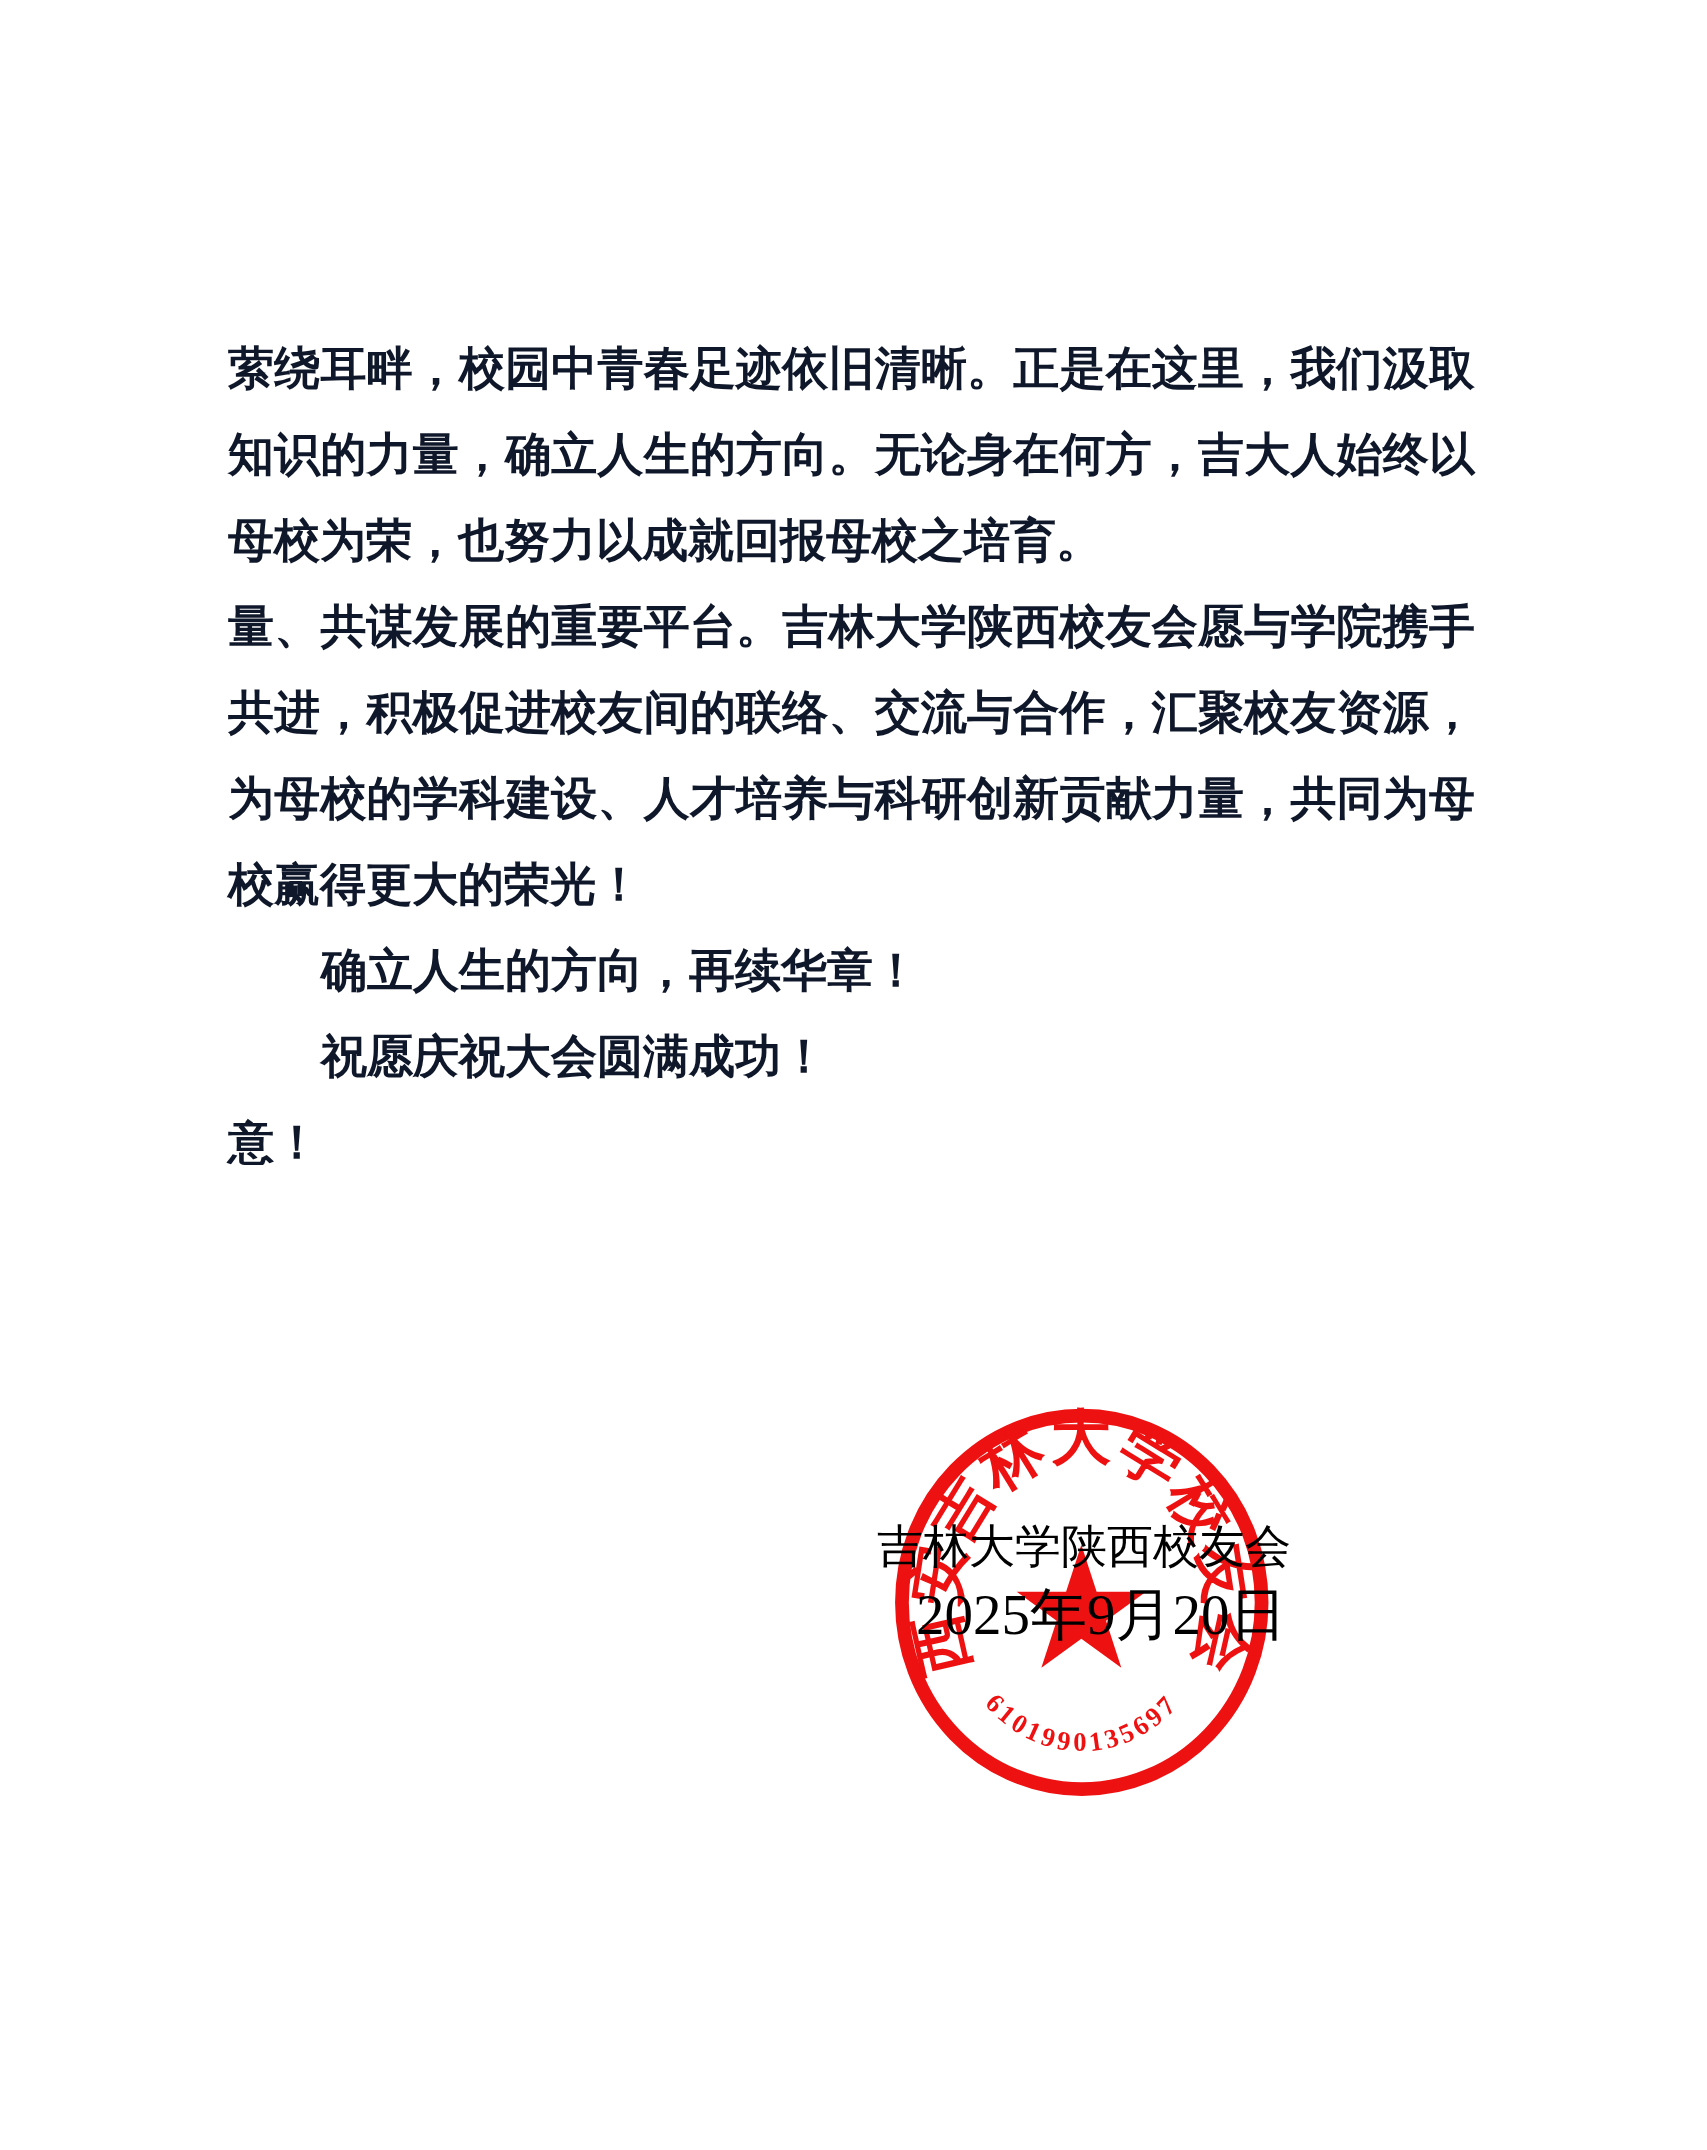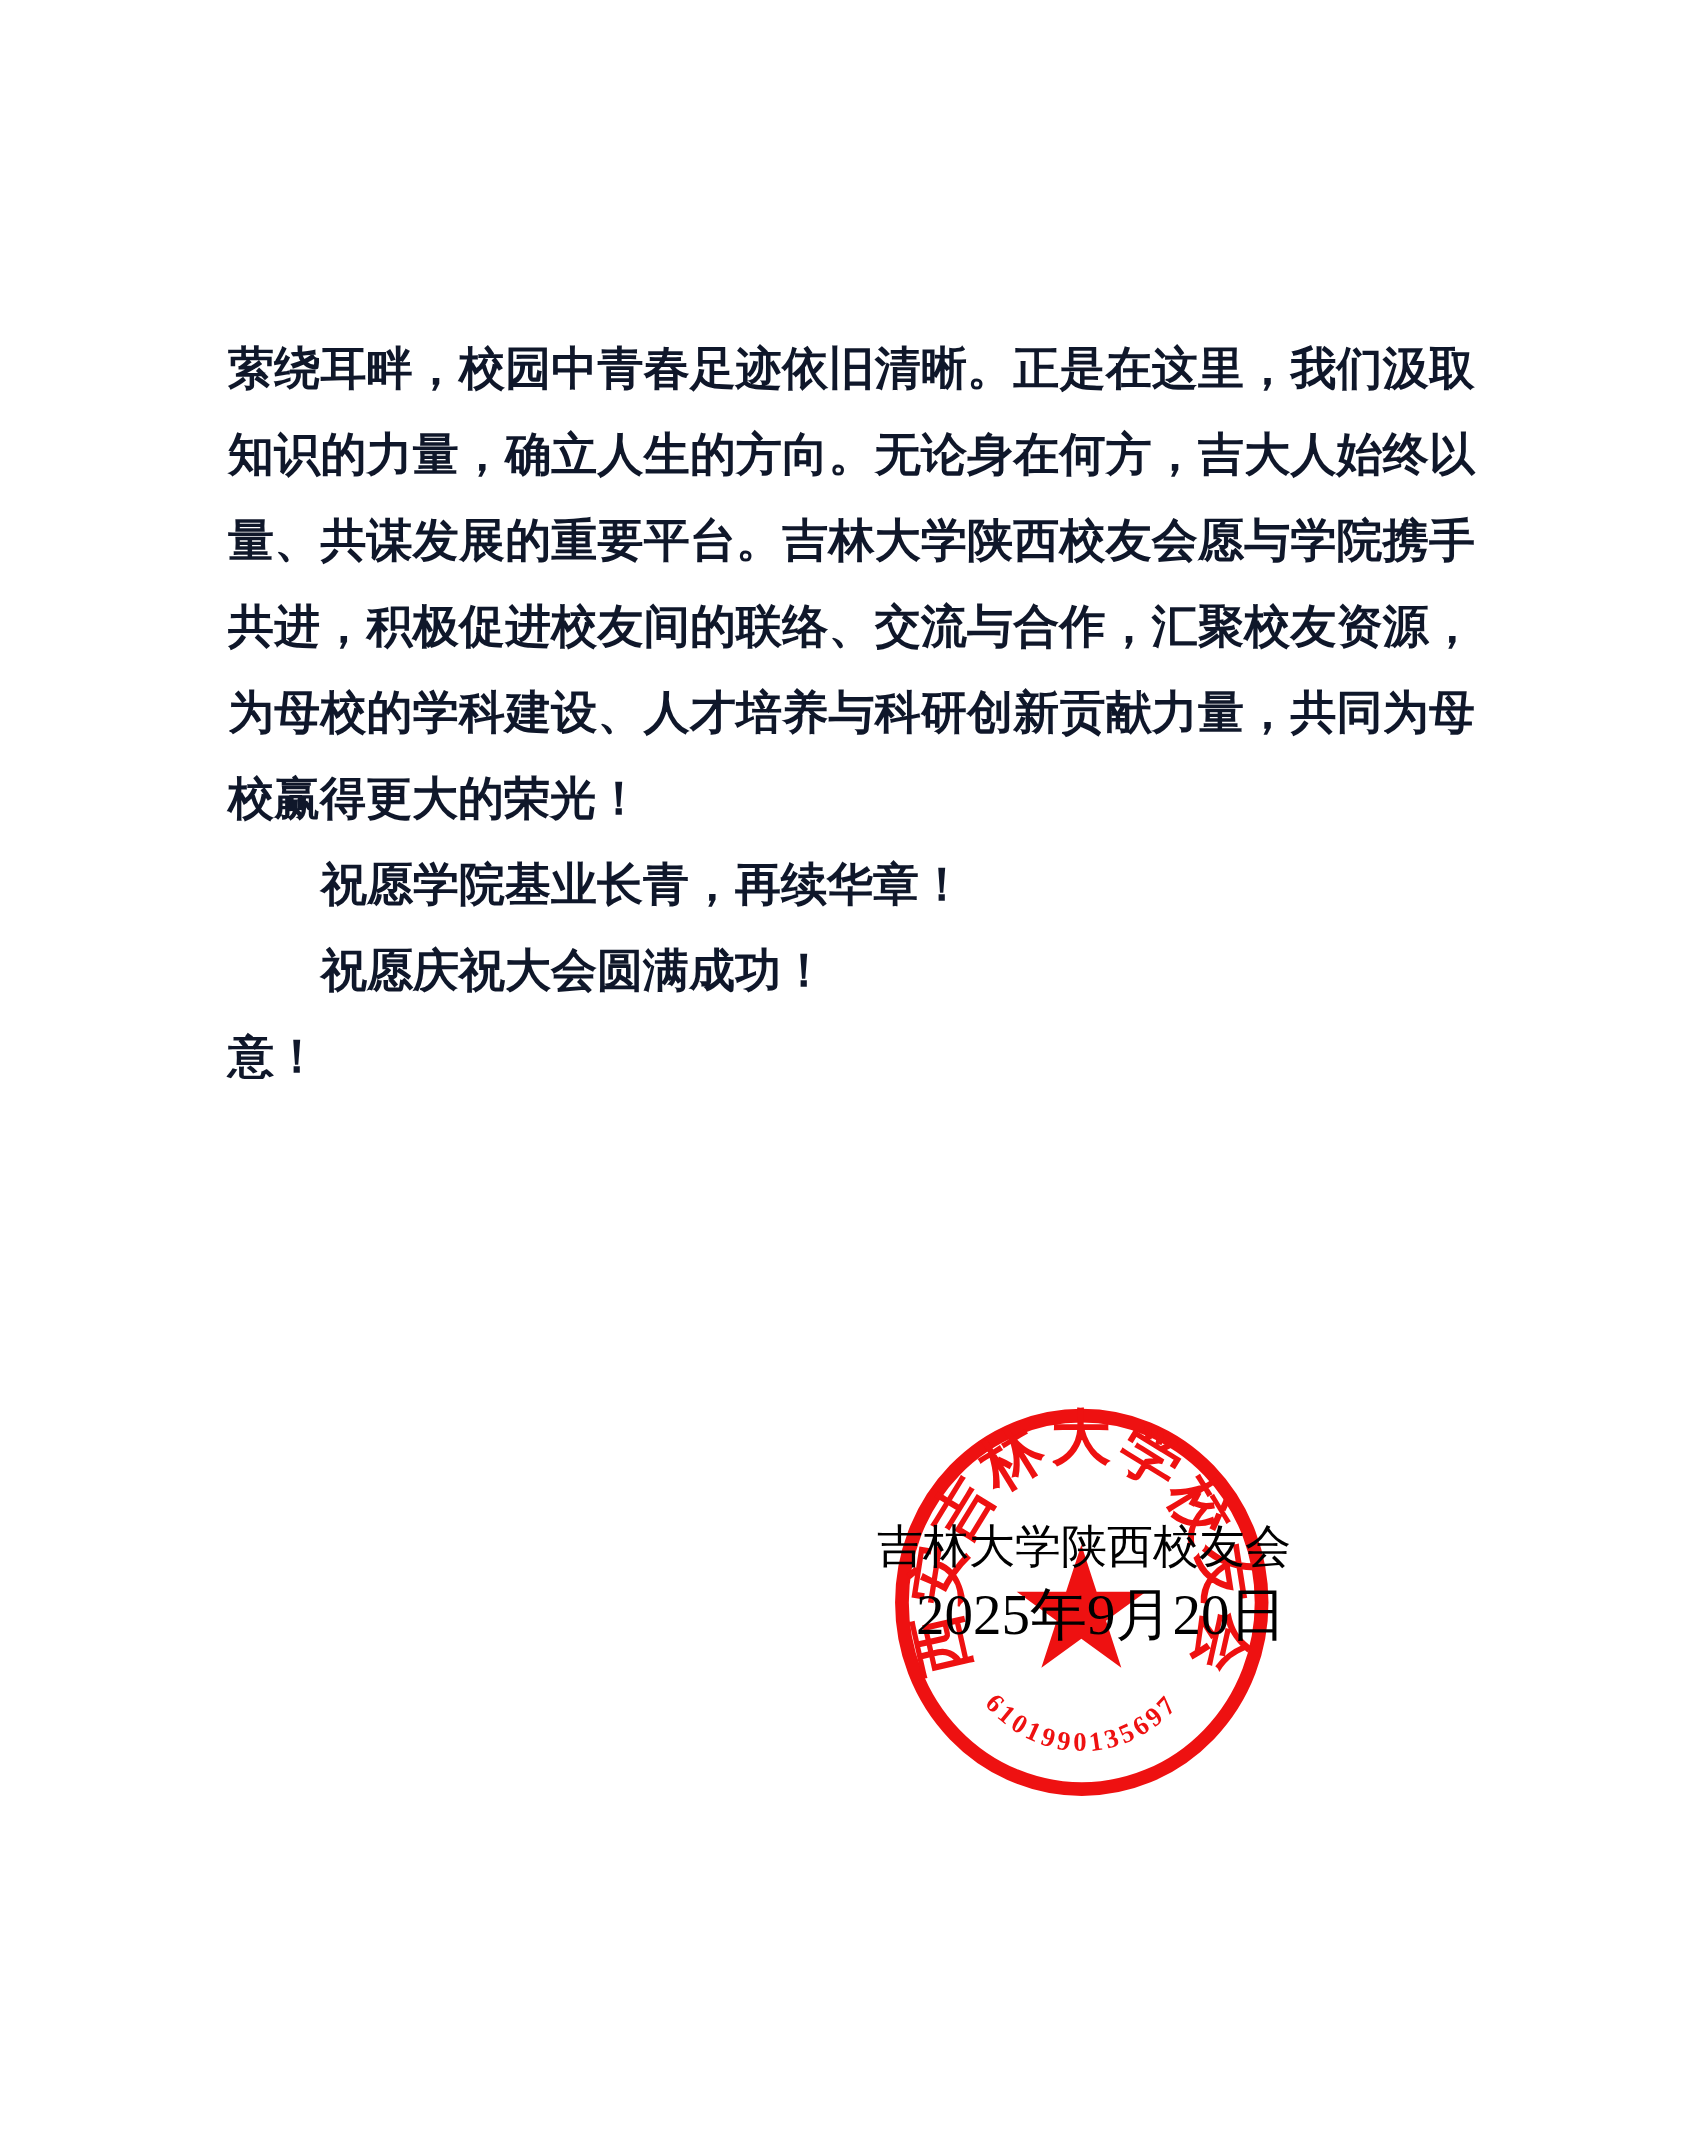--- a/index.html
+++ b/index.html
@@ -96,25 +96,26 @@
   }
 </style>
 </head>
 <body>
 
 <div class="page">
 
   <main class="body-text">
     <p class="ln">萦绕耳畔，校园中青春足迹依旧清晰。正是在这里，我们汲取</p>
     <p class="ln">知识的力量，确立人生的方向。无论身在何方，吉大人始终以</p>
+    <p class="ln last">母校为荣，也努力以成就回报母校之培育。</p>
     <p class="ln">量、共谋发展的重要平台。吉林大学陕西校友会愿与学院携手</p>
     <p class="ln">共进，积极促进校友间的联络、交流与合作，汇聚校友资源，</p>
     <p class="ln">为母校的学科建设、人才培养与科研创新贡献力量，共同为母</p>
     <p class="ln last">校赢得更大的荣光！</p>
-    <p class="ln indent last">祝愿学院基业长青，再续华章！</p>
+    <p class="ln indent last">确立人生的方向，再续华章！</p>
     <p class="ln indent last">祝愿庆祝大会圆满成功！</p>
     <p class="ln last">意！</p>
   </main>
 
   <svg class="seal" viewBox="2040 3200 960 1020" xmlns="http://www.w3.org/2000/svg" aria-hidden="true">
     <defs>
       <path id="ring-text-path" d="M 2265 3894 A 290 335 0 1 1 2767 3894" fill="none"></path>
       <path id="serial-path" d="M 2278 3948 A 310 345 0 0 0 2754 3948" fill="none"></path>
     </defs>
     <ellipse class="seal-ring" cx="2516" cy="3726" rx="418" ry="434"></ellipse>

